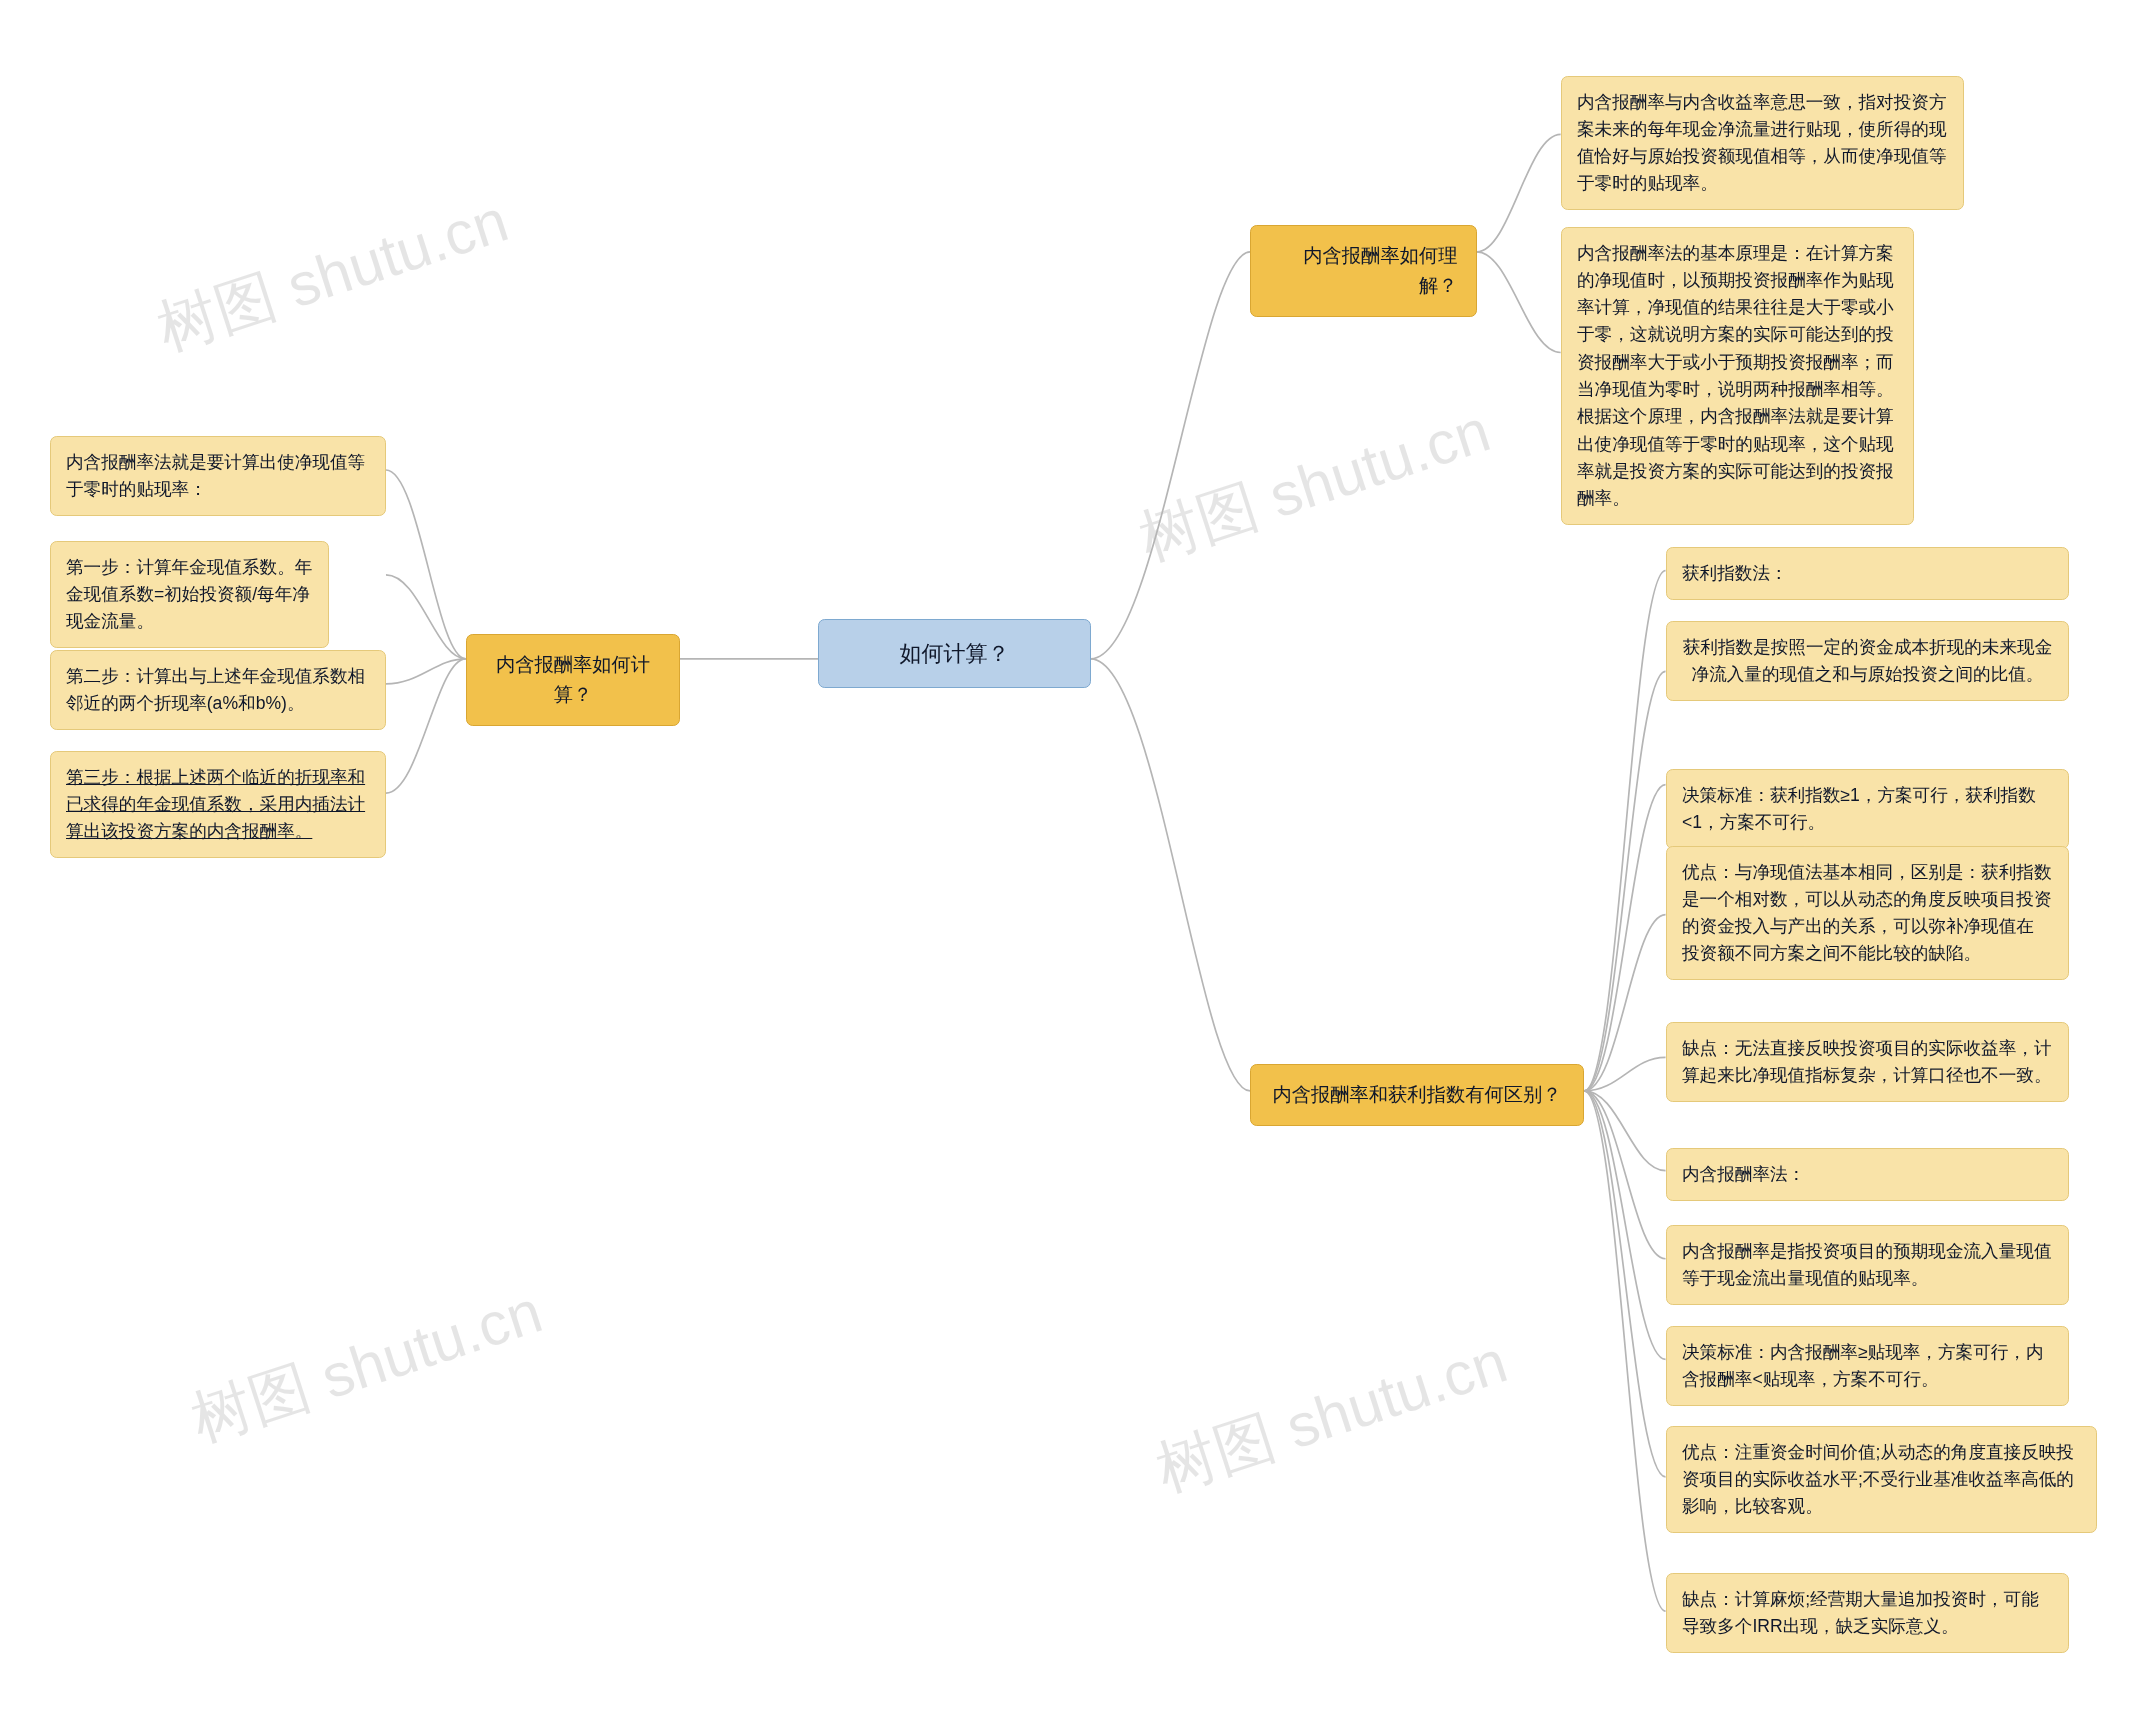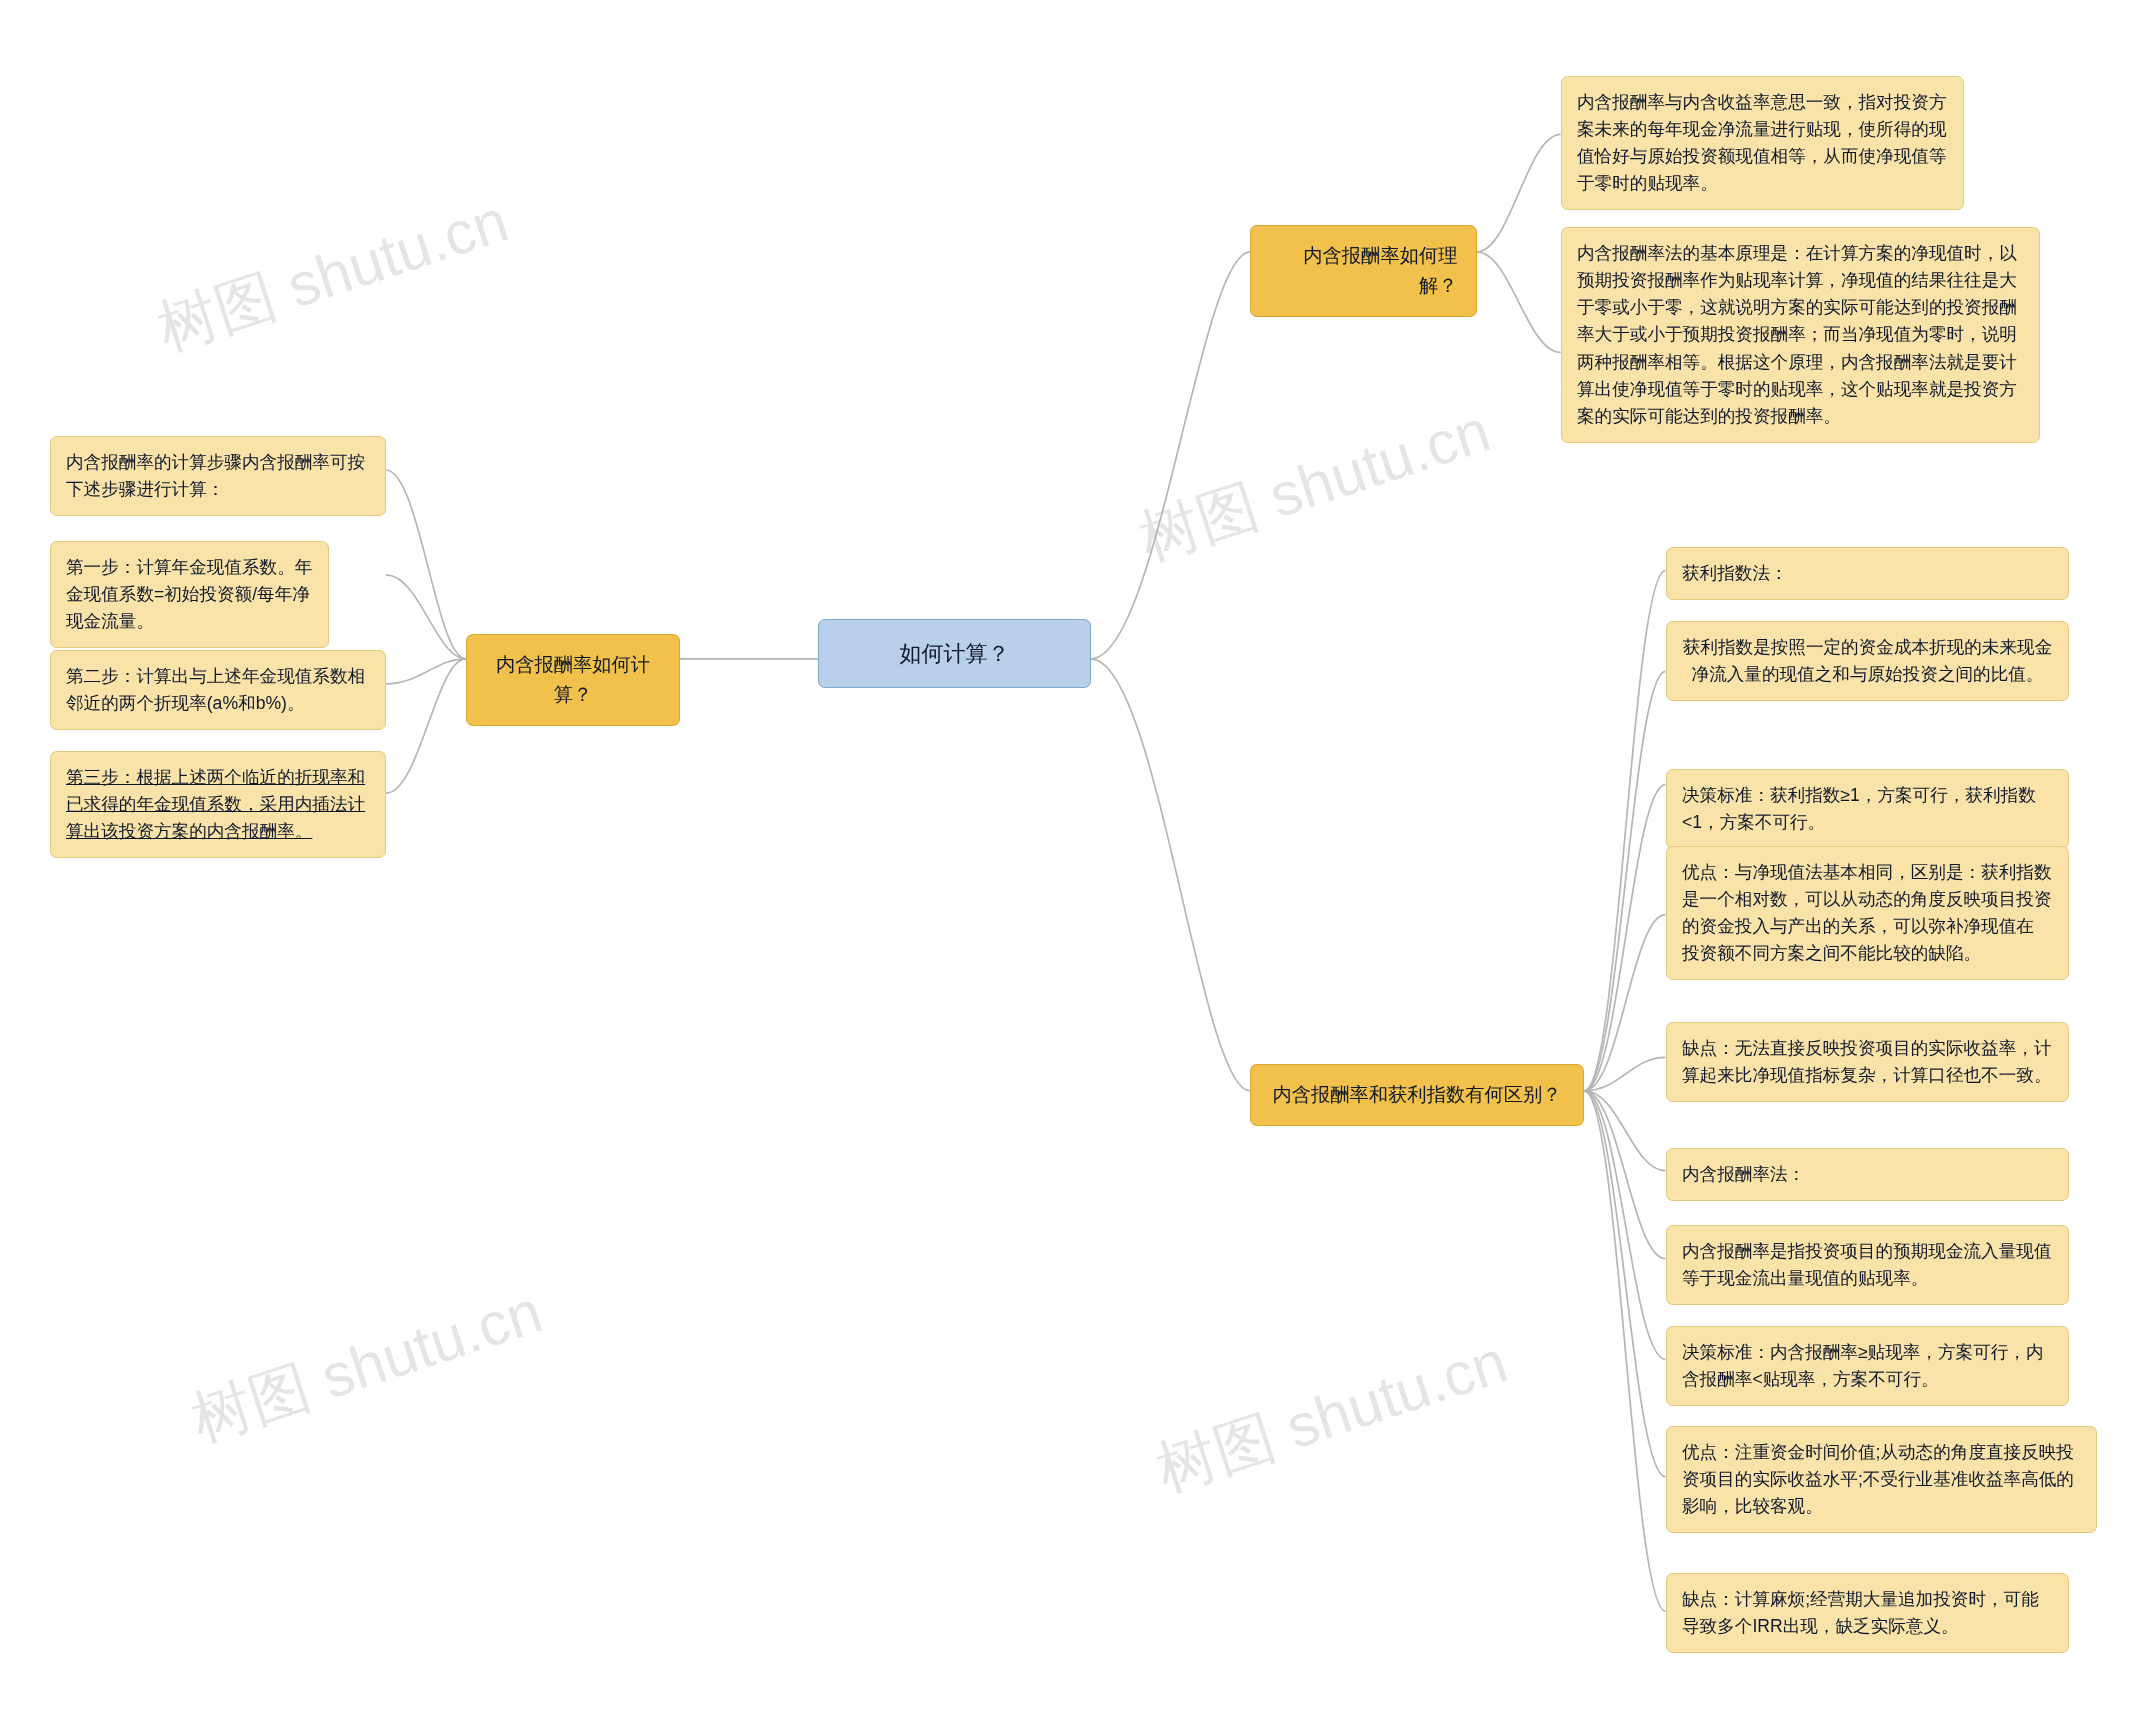--- a/index.html
+++ b/index.html
@@ -96,29 +96,29 @@
   <path d="M 1888 1300 C 1930 1300, 1945 1760, 1985 1760"></path>
   <path d="M 1888 1300 C 1930 1300, 1945 1920, 1985 1920"></path>
 </svg>
 
 <div class="node root" style="left:818px; top:619px; width:273px;">
   <div>如何计算？</div>
 </div>
 
 <div class="node branch" style="left:466px; top:634px; width:214px; text-align:center;">内含报酬率如何计算？</div>
 
-<div class="node leaf" style="left:50px; top:436px; width:336px;">内含报酬率的计算步骤内含报酬率可按下述步骤进行计算：</div>
+<div class="node leaf" style="left:50px; top:436px; width:336px;">内含报酬率法就是要计算出使净现值等于零时的贴现率：</div>
 <div class="node leaf" style="left:50px; top:541px; width:279px;">第一步：计算年金现值系数。年金现值系数=初始投资额/每年净现金流量。</div>
 <div class="node leaf" style="left:50px; top:650px; width:336px;">第二步：计算出与上述年金现值系数相邻近的两个折现率(a%和b%)。</div>
 <div class="node leaf" style="left:50px; top:751px; width:336px;text-decoration:underline;">第三步：根据上述两个临近的折现率和已求得的年金现值系数，采用内插法计算出该投资方案的内含报酬率。</div>
 
 <div class="node branch" style="left:1250px; top:225px; width:227px; text-align:right;">内含报酬率如何理解？</div>
 
 <div class="node leaf" style="left:1561px; top:76px; width:403px;">内含报酬率与内含收益率意思一致，指对投资方案未来的每年现金净流量进行贴现，使所得的现值恰好与原始投资额现值相等，从而使净现值等于零时的贴现率。</div>
-<div class="node leaf" style="left:1561px; top:227px; width:479px;">内含报酬率法的基本原理是：在计算方案的净现值时，以预期投资报酬率作为贴现率计算，净现值的结果往往是大于零或小于零，这就说明方案的实际可能达到的投资报酬率大于或小于预期投资报酬率；而当净现值为零时，说明两种报酬率相等。根据这个原理，内含报酬率法就是要计算出使净现值等于零时的贴现率，这个贴现率就是投资方案的实际可能达到的投资报酬率。</div>
+<div class="node leaf" style="left:1561px; top:227px; width:353px;">内含报酬率法的基本原理是：在计算方案的净现值时，以预期投资报酬率作为贴现率计算，净现值的结果往往是大于零或小于零，这就说明方案的实际可能达到的投资报酬率大于或小于预期投资报酬率；而当净现值为零时，说明两种报酬率相等。根据这个原理，内含报酬率法就是要计算出使净现值等于零时的贴现率，这个贴现率就是投资方案的实际可能达到的投资报酬率。</div>
 
 <div class="node branch" style="left:1250px; top:1064px; width:334px; text-align:center;">内含报酬率和获利指数有何区别？</div>
 
 <div class="node leaf" style="left:1666px; top:547px; width:403px;">获利指数法：</div>
 <div class="node leaf" style="left:1666px; top:621px; width:403px;text-align:center;">获利指数是按照一定的资金成本折现的未来现金净流入量的现值之和与原始投资之间的比值。</div>
 <div class="node leaf" style="left:1666px; top:749px; width:403px;margin-top:20px;">决策标准：获利指数≥1，方案可行，获利指数&lt;1，方案不可行。</div>
 <div class="node leaf" style="left:1666px; top:846px; width:403px; white-space:pre-line;">优点：与净现值法基本相同，区别是：获利指数是一个相对数，可以从动态的角度反映项目投资的资金投入与产出的关系，可以弥补净现值在
 投资额不同方案之间不能比较的缺陷。</div>
 <div class="node leaf" style="left:1666px; top:1022px; width:403px;">缺点：无法直接反映投资项目的实际收益率，计算起来比净现值指标复杂，计算口径也不一致。</div>
 <div class="node leaf" style="left:1666px; top:1148px; width:403px;">内含报酬率法：</div>

